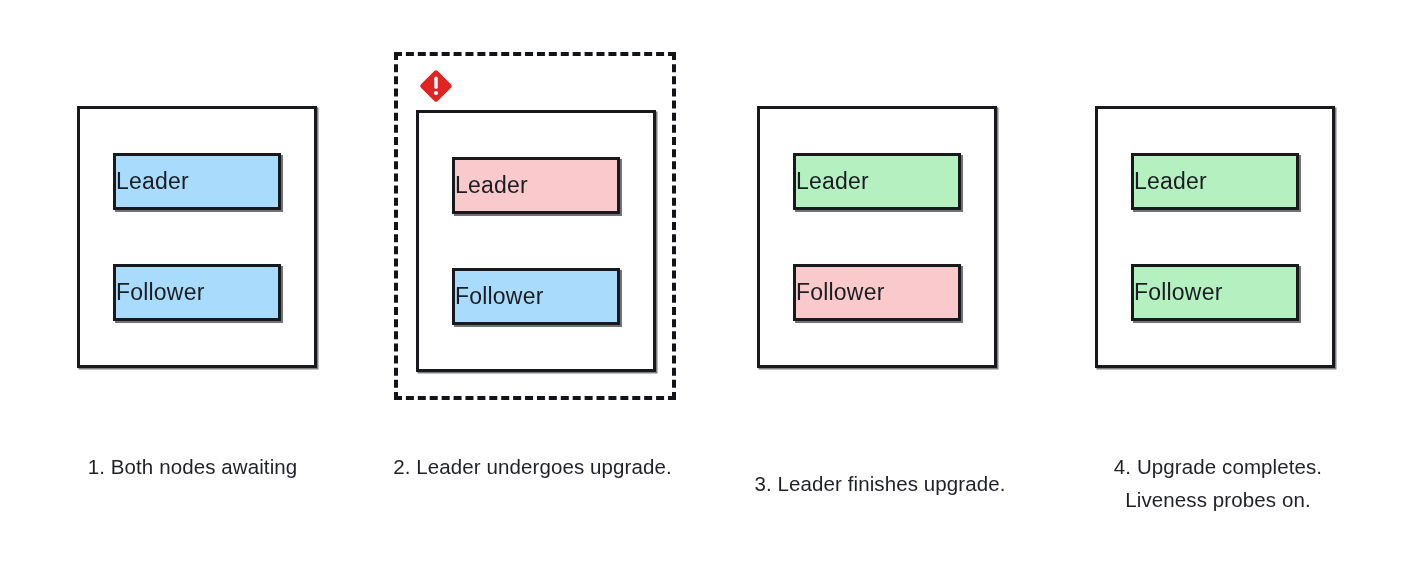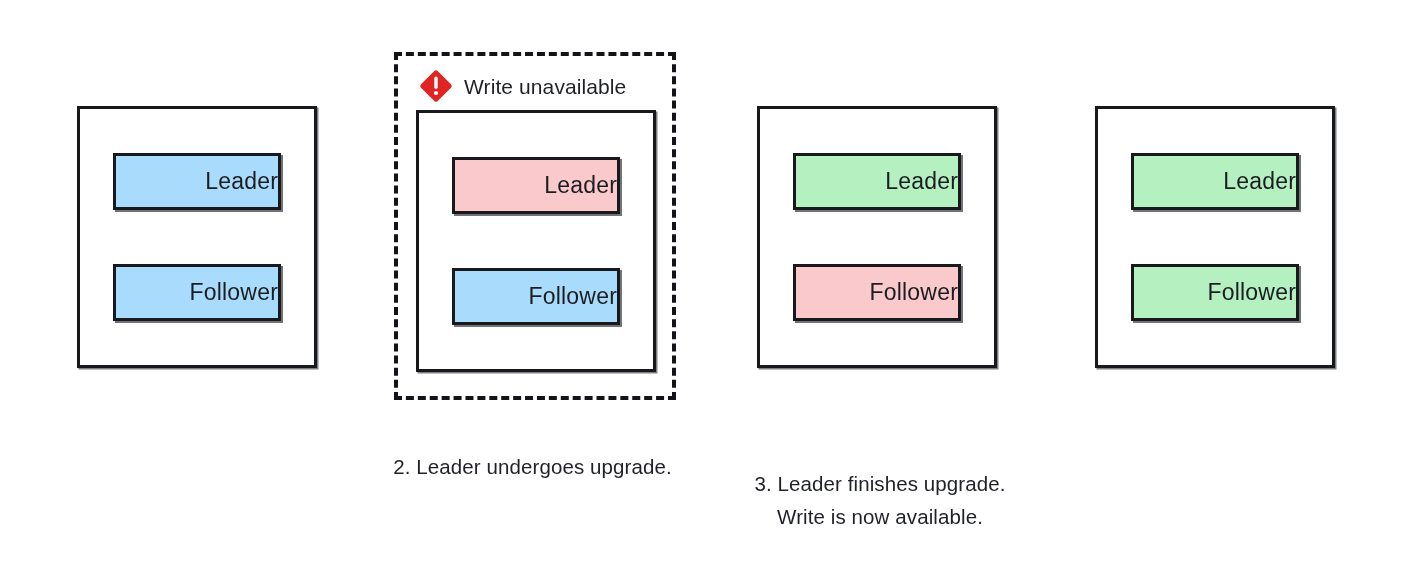--- a/index.html
+++ b/index.html
@@ -95,21 +95,21 @@
   }
 
   
   .chip {
     box-sizing: border-box;
     width: 168px;
     height: 57px;
     border: 3px solid #17191d;
     display: flex;
     align-items: center;
-    justify-content: flex-end;
+    justify-content: flex-start;
     font-size: 23px;
     color: #1b1d22;
     letter-spacing: 0.2px;
     box-shadow: 2px 2px 0 rgba(20,22,26,0.6);
   }
   .chip.blue  { background: #a9dcfc; }
   .chip.pink  { background: #f9c9cc; }
   .chip.green { background: #b5f0c1; }
 
   
@@ -149,21 +149,20 @@
   <div class="panel panel-2">
     <div class="alert-wrap">
       <div class="alert-head">
         <span class="warn-icon">
           <svg width="36" height="36" viewBox="0 0 36 36" aria-hidden="true">
             <rect x="6.2" y="6.2" width="23.6" height="23.6" rx="2.4" transform="rotate(45 18 18)" fill="#e02424"></rect>
             <rect x="16.3" y="8.6" width="3.4" height="12.4" rx="1.7" fill="#ffffff"></rect>
             <circle cx="18" cy="25" r="2.1" fill="#ffffff"></circle>
           </svg>
         </span>
-        <span class="alert-text">Write unavailable</span>
       </div>
       <div class="node-box">
         <div class="chip pink">
           <span>Leader</span>
         </div>
         <div class="chip blue">
           <span>Follower</span>
         </div>
       </div>
     </div>
@@ -191,25 +190,29 @@
           <span>Leader</span>
         </div>
         <div class="chip green">
           <span>Follower</span>
         </div>
       </div>
     </div>
   </div>
 
   <div class="caption caption-1">
+    <span class="line">1. Both nodes awaiting</span>
   </div>
 
   <div class="caption caption-2">
     <span class="line">2. Leader undergoes upgrade.</span>
   </div>
 
   <div class="caption caption-3">
     <span class="line">3. Leader finishes upgrade.</span>
-    <span class="line">Write is now available.</span>
-  </div>
-
+  </div>
+
+  <div class="caption caption-4">
+    <span class="line">4. Upgrade completes.</span>
+    <span class="line">Liveness probes on.</span>
+  </div>
 
 </div>
 
 </body></html>

